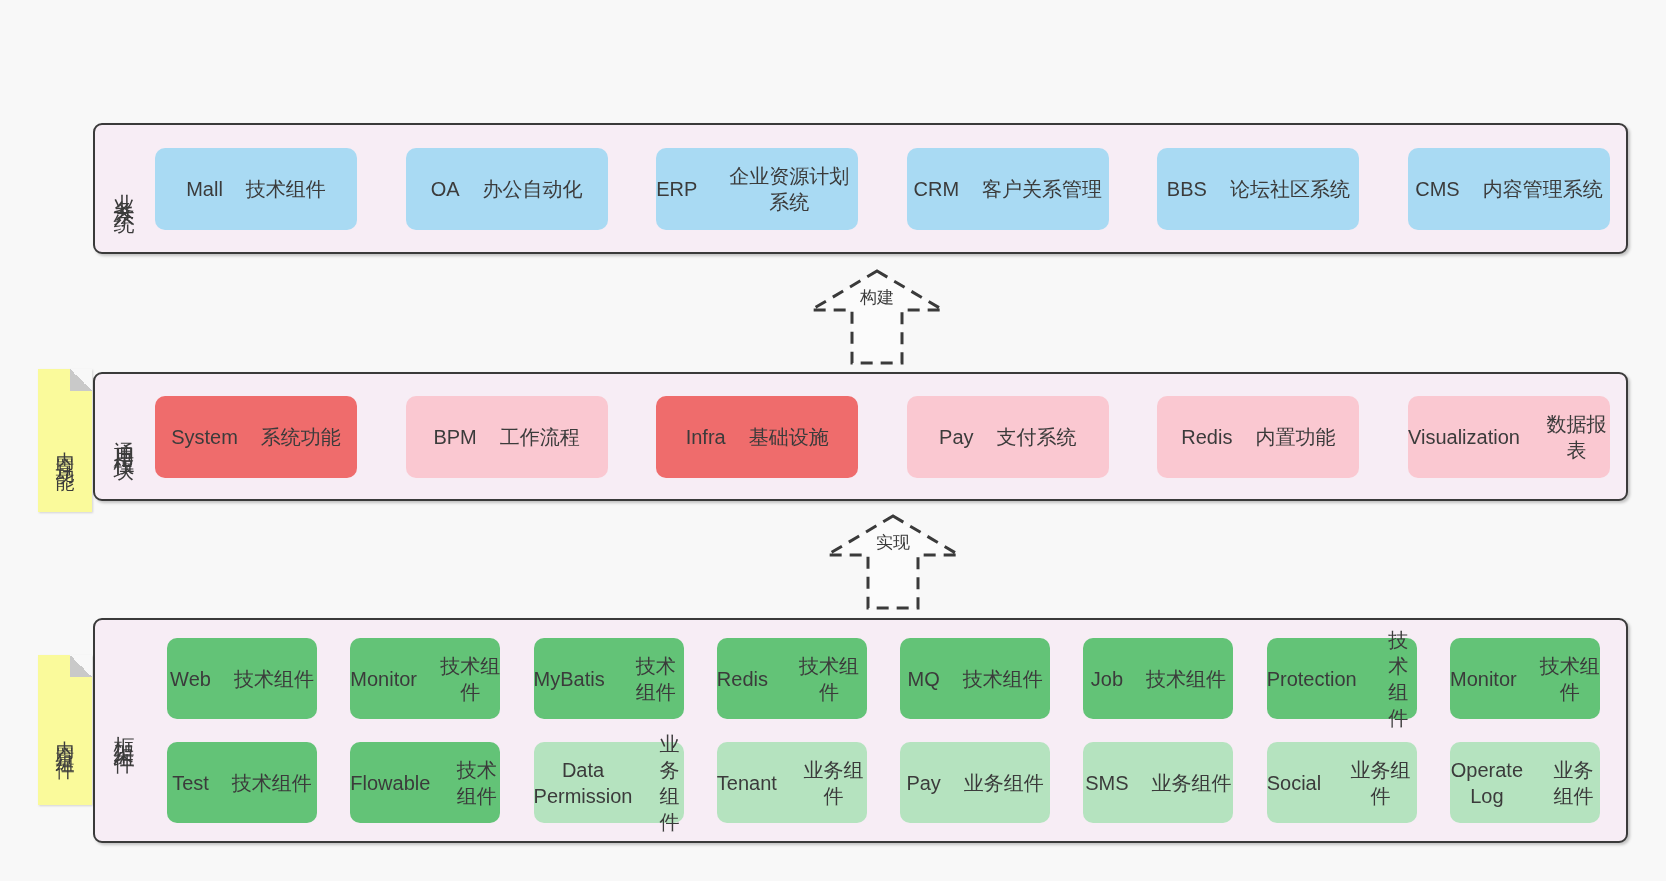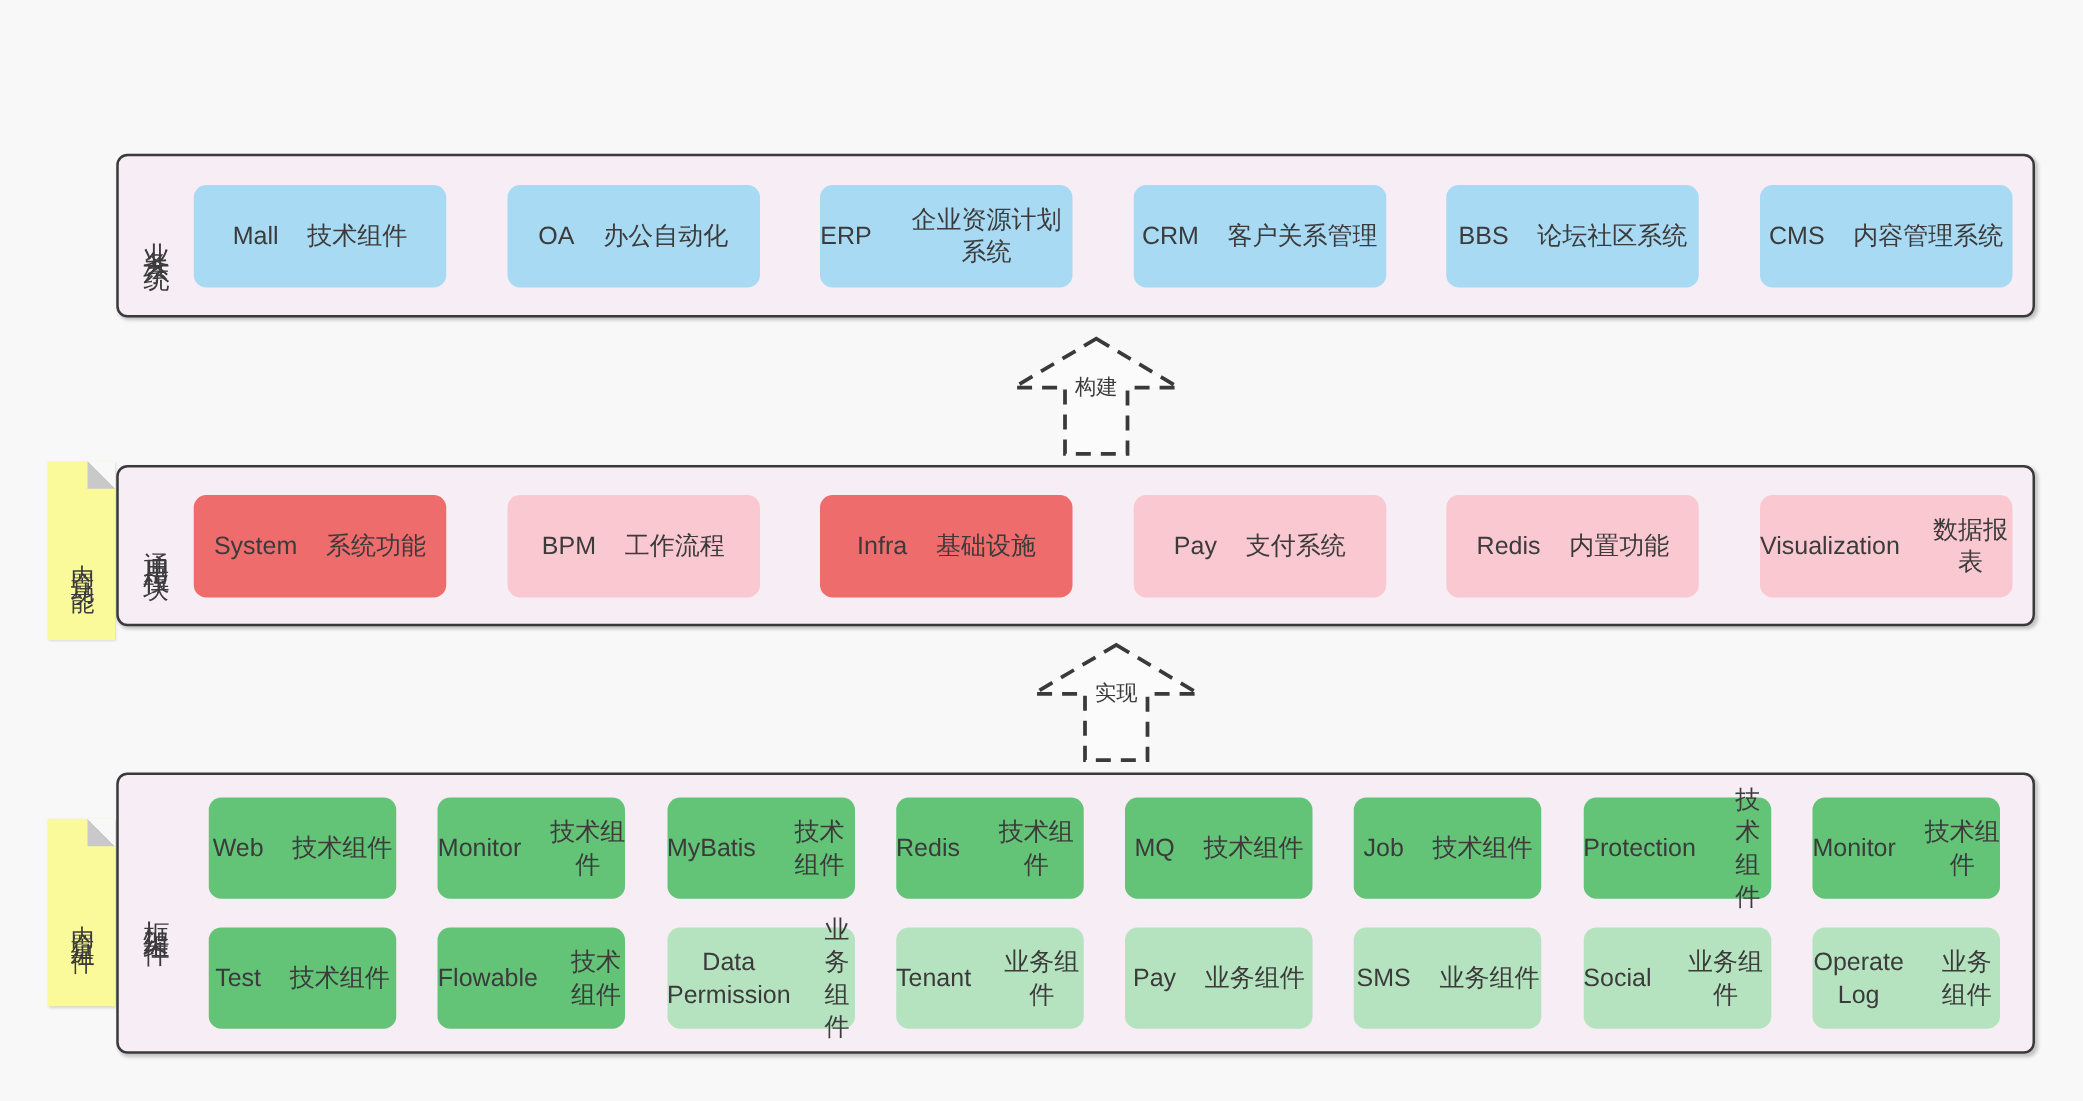--- a/index.html
+++ b/index.html
@@ -70,21 +70,21 @@
     position:absolute; top:0; right:0; width:22px; height:22px;
     background:linear-gradient(to bottom left, #f8f8f8 0 50%, #c9c9c9 50% 100%);
   }
 
   
   .arrow { position:absolute; width:140px; height:98px; z-index:0; }
   #arrow-build     { left:807px; top:268px; }
   #arrow-implement { left:823px; top:513px; }
   .arrow svg { position:absolute; inset:0; }
   .arrow-label-wrap {
-    position:absolute; left:0; right:0; top:30px; text-align:center;
+    position:absolute; left:0; right:0; top:18px; text-align:center;
   }
   .arrow-label {
     display:inline-block; background:#fbfbfb; padding:0 3px;
     font-size:17px; color:#3b3b3b;
   }
 </style>
 </head>
 <body>
 
 <div id="canvas">

